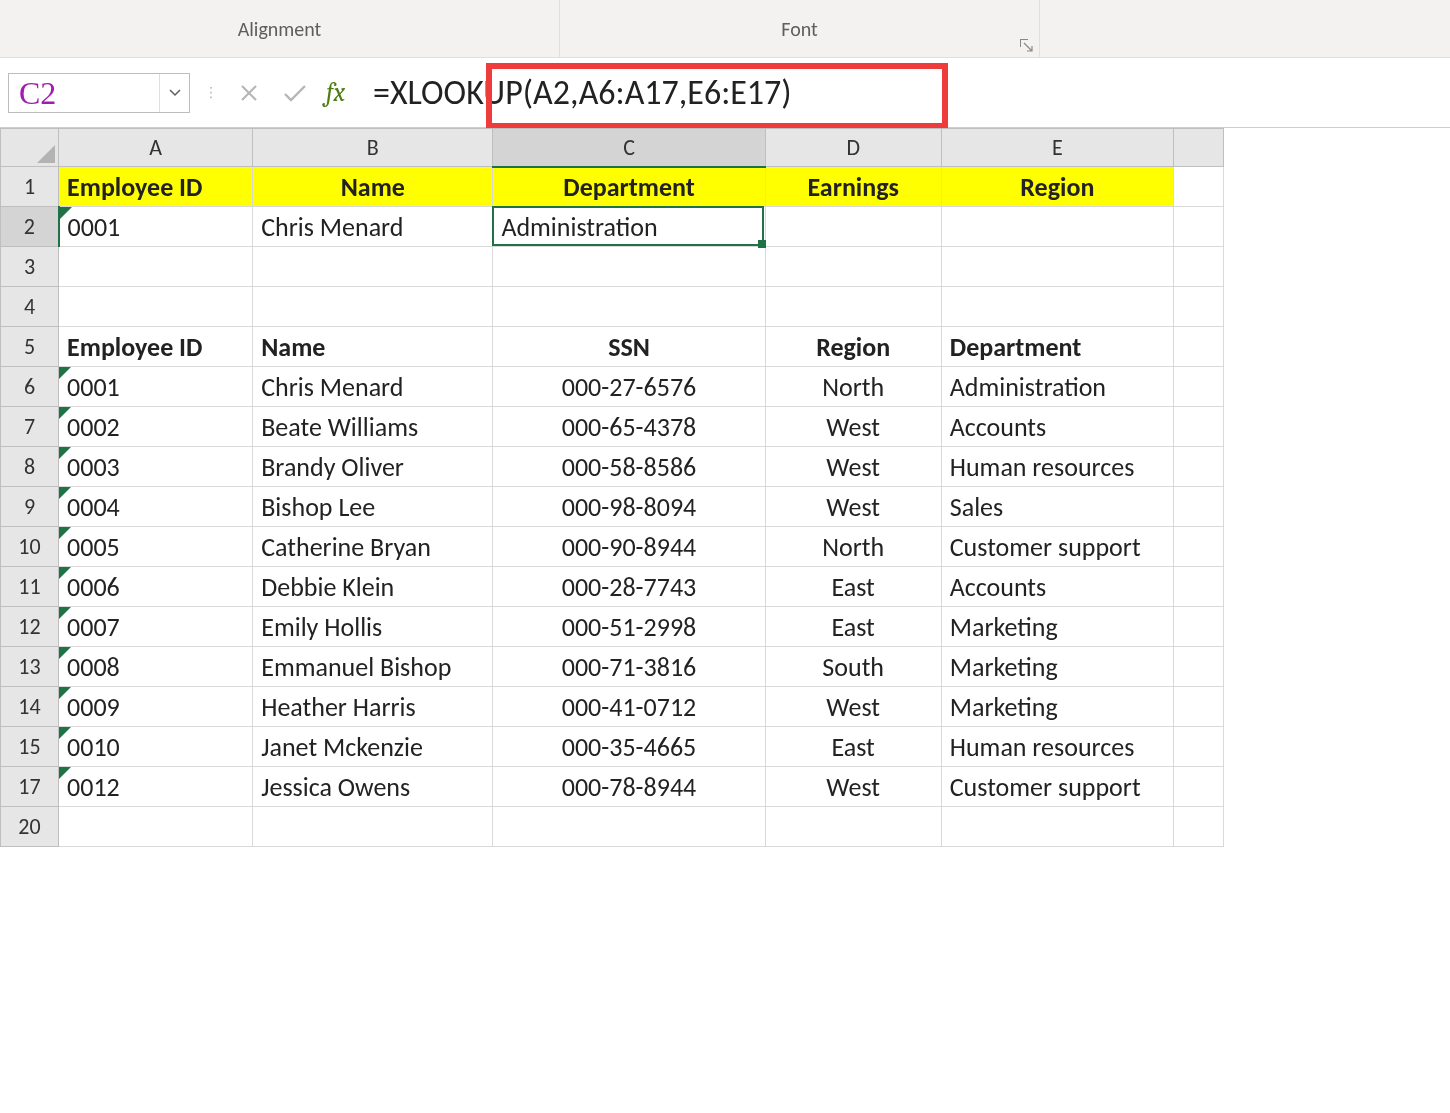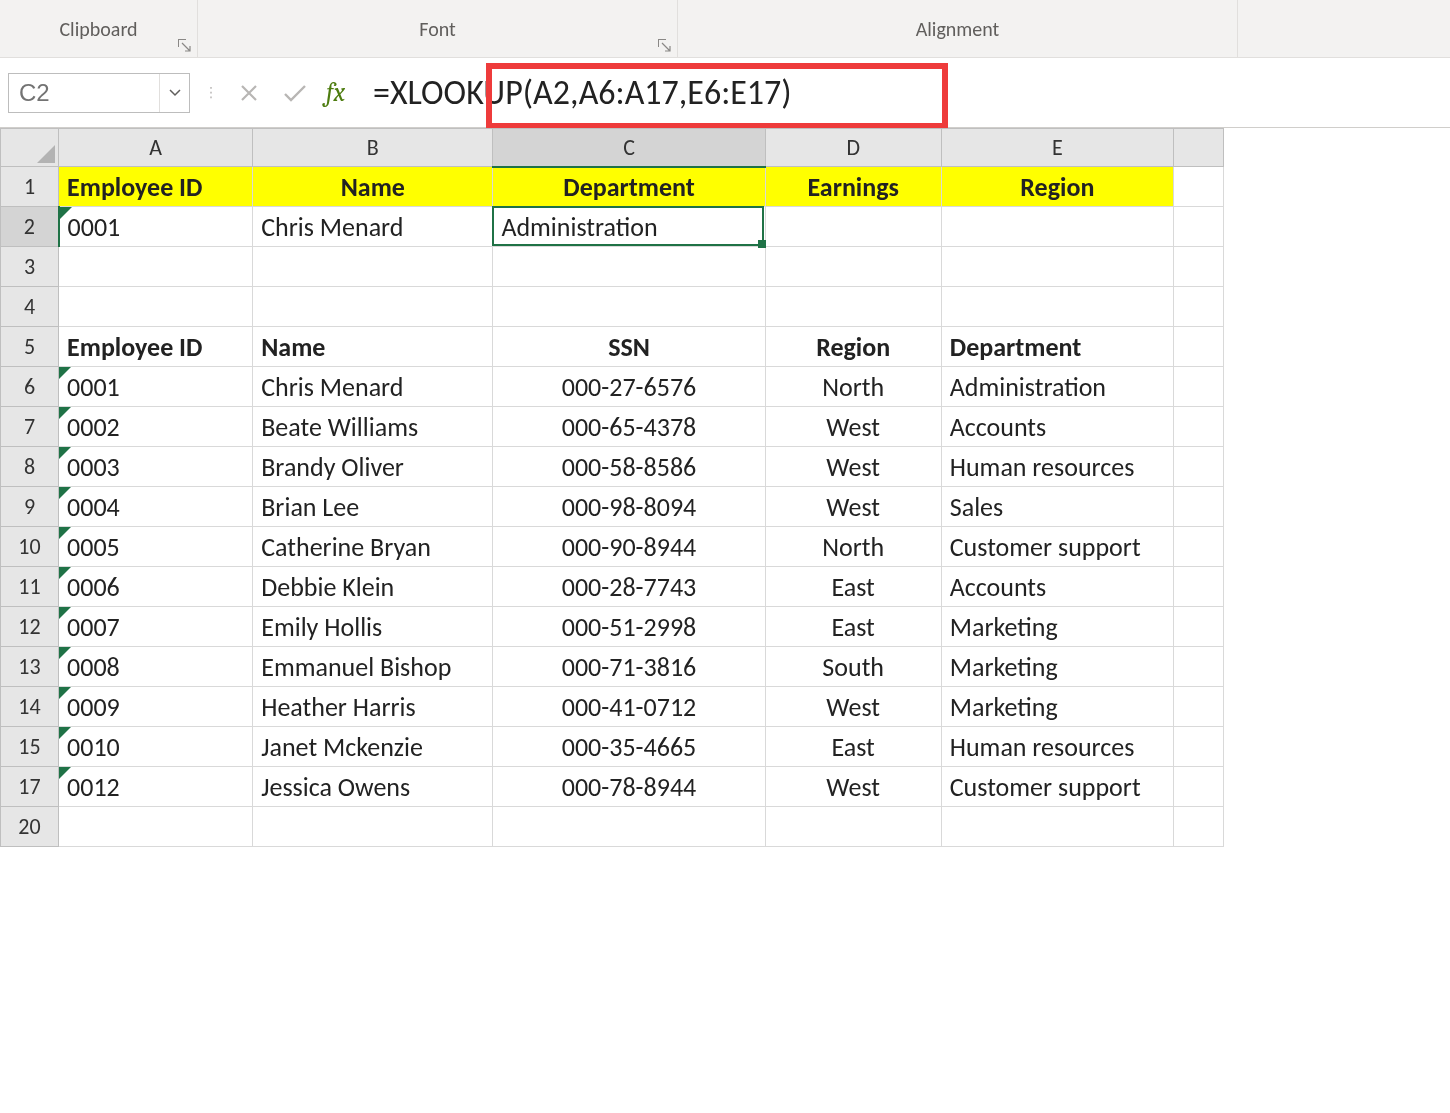--- a/index.html
+++ b/index.html
@@ -51,24 +51,25 @@
   .namebox-wrap {
     display: flex; align-items: center;
     border: 1px solid #bdbdbd;
     height: 40px;
     margin-left: 8px;
     background: #fff;
   }
   .namebox {
     width: 150px;
     padding: 0 10px;
-    font-size: 24px;
+    font-size: 32px;
     height: 38px; line-height: 38px;
     border: none; outline: none;
-    color: #737373;
+    color: #a21caf;
+    font-family: Liberation Serif, serif;
   }
   .namebox-dd {
     width: 30px; height: 38px;
     display:flex; align-items:center; justify-content:center;
     border-left: 1px solid #e1dfdd;
     color: #605e5c;
   }
   .fx-divider {
     width: 18px; height: 40px;
     display:flex; align-items:center; justify-content:center;
@@ -206,40 +207,31 @@
   .col-B { width: 240px; }
   .col-C { width: 272px; }
   .col-D { width: 176px; }
   .col-E { width: 232px; }
   .col-F { width: 50px; }
 </style>
 </head>
 <body>
 
 <div class="ribbon-strip">
-  <div class="ribbon-group" style="width:198px">
-    <span>Clipboard</span>
-    <span class="dlg">
-      <svg width="14" height="14" viewBox="0 0 14 14">
-          <path d="M1 1h8v1H2v7H1z" fill="currentColor"></path>
-          <path d="M5 5l8 8M13 8v5H8" fill="none" stroke="currentColor" stroke-width="1.2"></path>
-        </svg>
-    </span>
+  <div class="ribbon-group" style="width:560px">
+    <span>Alignment</span>
   </div>
   <div class="ribbon-group" style="width:480px">
     <span>Font</span>
     <span class="dlg">
       <svg width="14" height="14" viewBox="0 0 14 14">
           <path d="M1 1h8v1H2v7H1z" fill="currentColor"></path>
           <path d="M5 5l8 8M13 8v5H8" fill="none" stroke="currentColor" stroke-width="1.2"></path>
         </svg>
     </span>
-  </div>
-  <div class="ribbon-group" style="width:560px">
-    <span>Alignment</span>
   </div>
 </div>
 
 <div class="fxrow">
   <div class="namebox-wrap">
     <input class="namebox" value="C2" style="">
     <div class="namebox-dd">
       <svg width="12" height="8" viewBox="0 0 12 8">
           <path d="M1 1l5 5 5-5" fill="none" stroke="currentColor" stroke-width="1.5"></path>
         </svg>
@@ -368,21 +360,21 @@
           <td class="cell errind">0003</td>
           <td class="cell">Brandy Oliver</td>
           <td class="cell right">000-58-8586</td>
           <td class="cell center">West</td>
           <td class="cell">Human resources</td>
           <td class="cell"></td>
         </tr>
         <tr>
           <td class="rowhdr">9</td>
           <td class="cell errind">0004</td>
-          <td class="cell">Brian Lee</td>
+          <td class="cell">Bishop Lee</td>
           <td class="cell right">000-98-8094</td>
           <td class="cell center">West</td>
           <td class="cell">Sales</td>
           <td class="cell"></td>
         </tr>
         <tr>
           <td class="rowhdr">10</td>
           <td class="cell errind">0005</td>
           <td class="cell">Catherine Bryan</td>
           <td class="cell right">000-90-8944</td>

